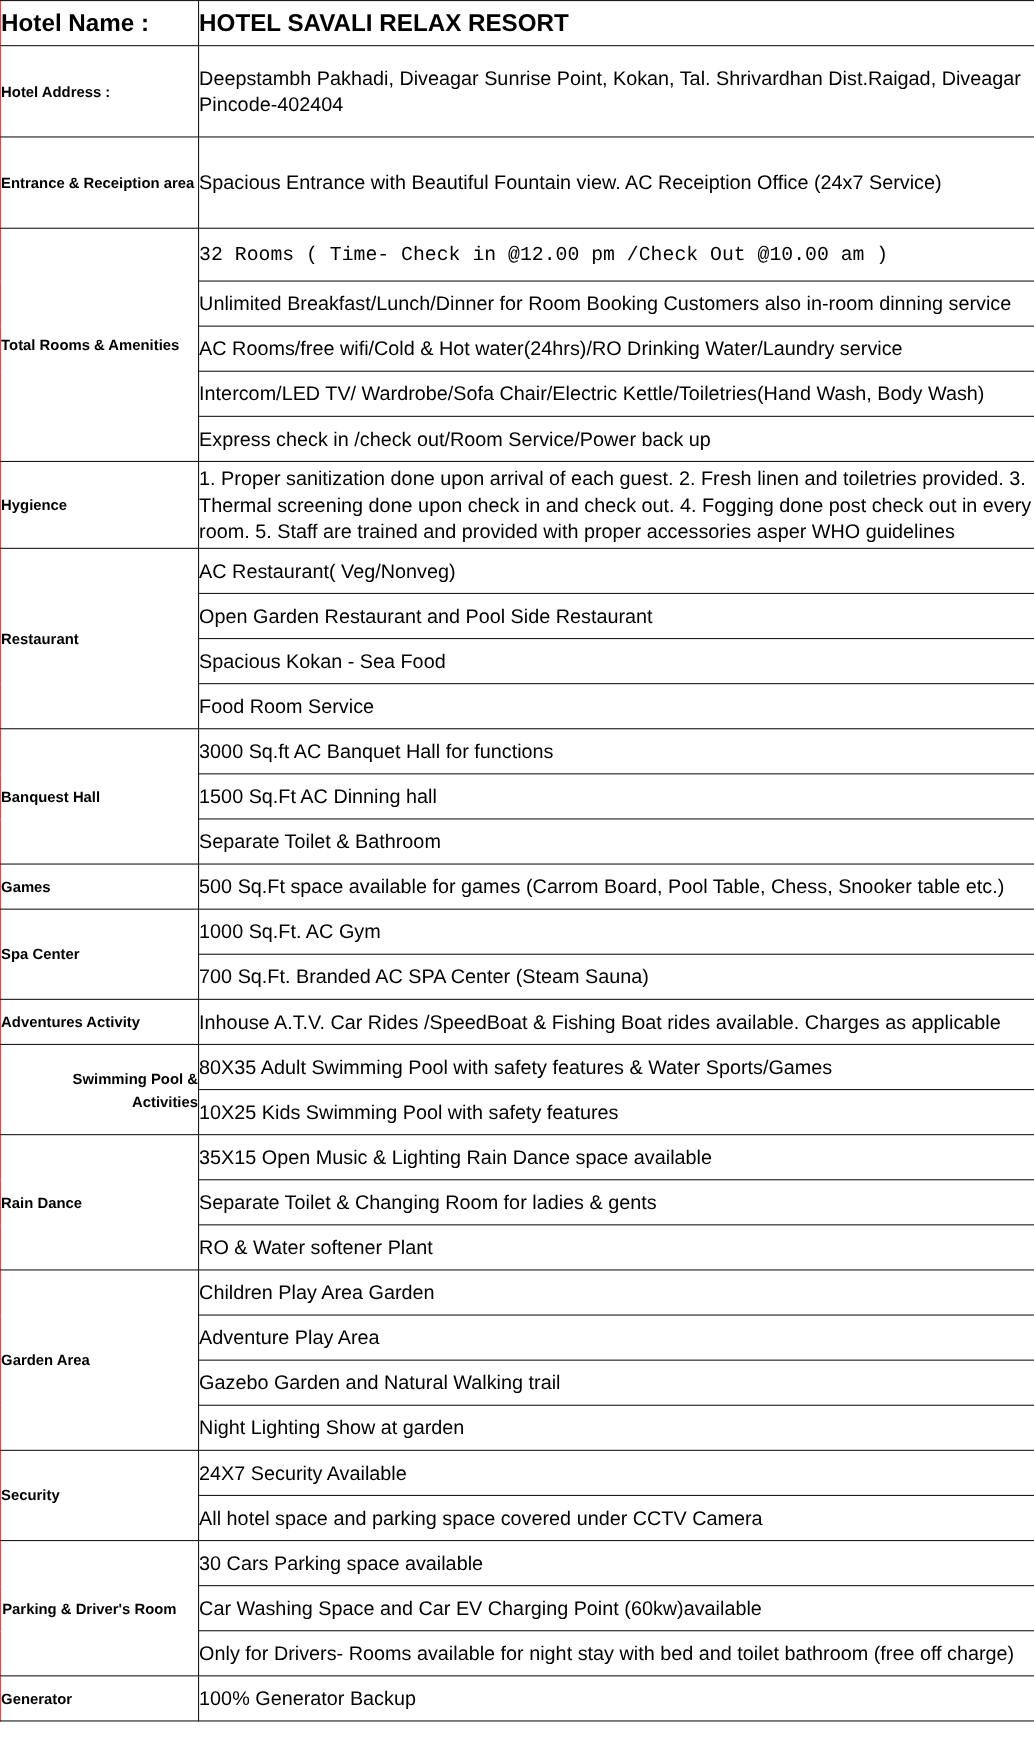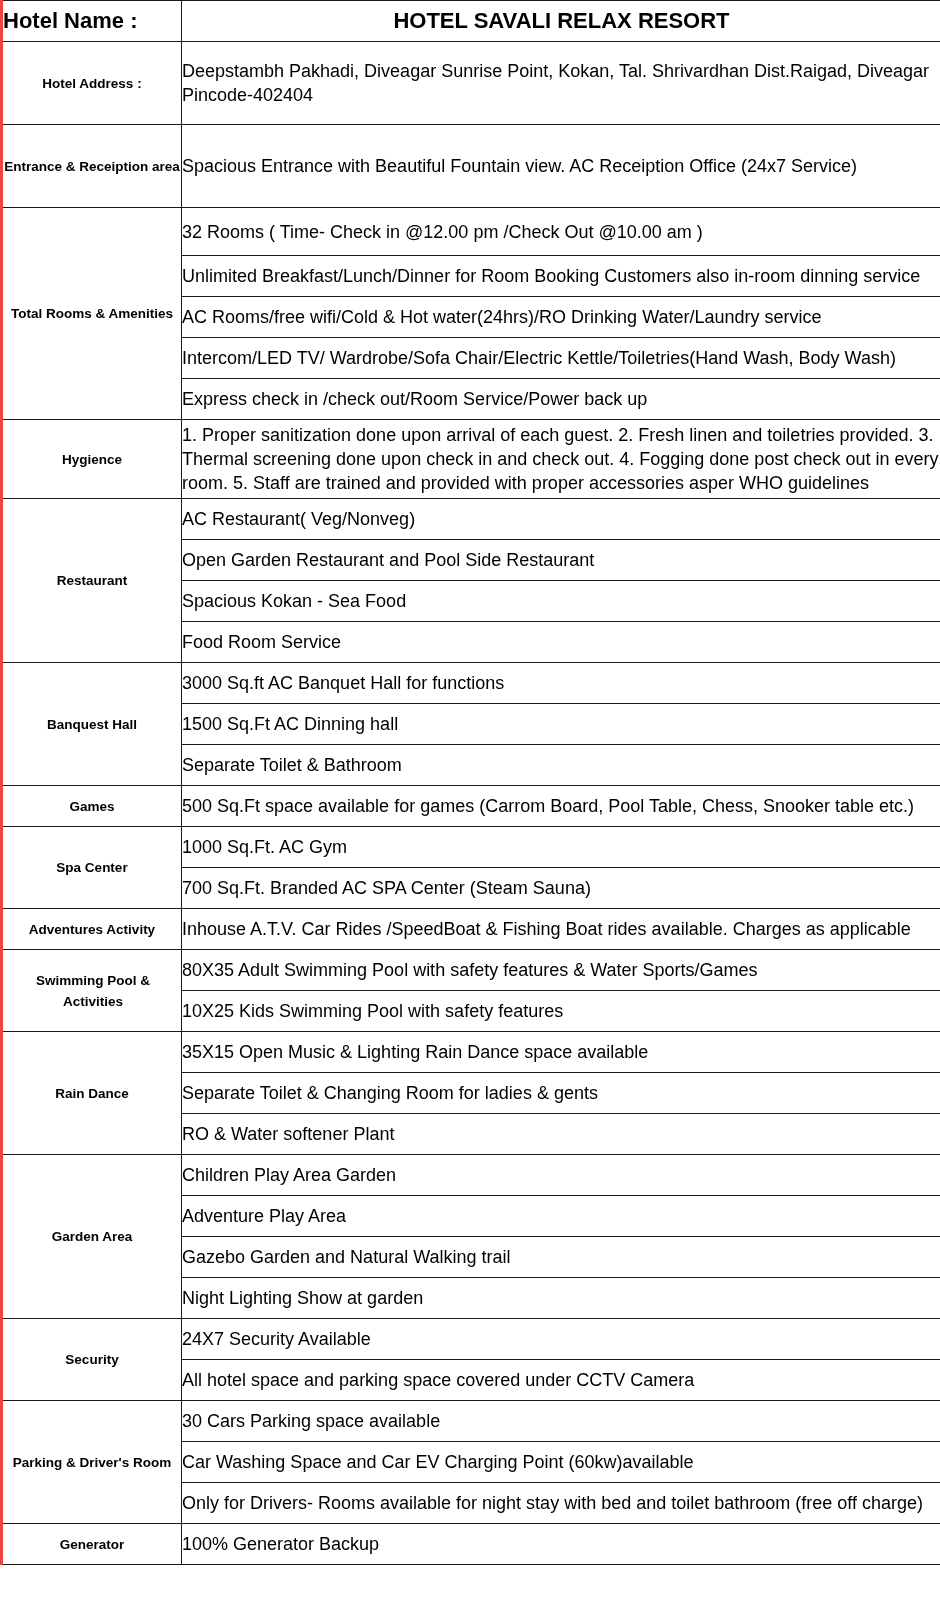--- a/index.html
+++ b/index.html
@@ -11,44 +11,44 @@
       border-top: 1px solid #cfcfcf;
     }
     table.sheet col.c1 { width: 180px; }
     table.sheet col.c2 { width: 760px; }
     table.sheet td {
       border: 1px solid #1a1a1a;
       padding: 0;
       vertical-align: middle;
       overflow: hidden;
     }
-    table.sheet td.first-col { border-left: 3px solid #ef4444; }
+    table.sheet td.first-col { border-left: 1px solid #ef4444; }
     td.label {
       font-weight: bold;
       font-size: 13.5px;
-      text-align: center;
+      text-align: left;
       line-height: 21px;
       padding: 0 4px;
     }
-    td.label.left { text-align: center; padding-left: 2px; }
+    td.label.left { text-align: right; padding-left: 2px; }
     td.value {
       font-size: 18px;
       padding-left: 3px;
       padding-right: 2px;
       line-height: 24px;
       white-space: nowrap;
     }
     td.value.wrap { white-space: normal; }
     tr.title-row td { height: 40px; }
     td.name-label { font-weight: bold; font-size: 22px; text-align: left; padding-left: 4px; }
-    td.name-value { font-weight: bold; font-size: 22px; text-align: center; }
+    td.name-value { font-weight: bold; font-size: 22px; text-align: left; }
     tr.h40 td { height: 40px; }
     tr.h82 td.value { height: 82px; }
     tr.h78 td.value { height: 78px; margin-left: 20px; }
-    tr.h47 td.value { height: 47px; }
+    tr.h47 td.value { height: 47px; font-family: Liberation Mono, monospace; }
   </style>
 </head>
 <body>
 
 <table class="sheet">
   <colgroup>
       <col class="c1">
       <col class="c2">
     </colgroup>
   <tbody>

